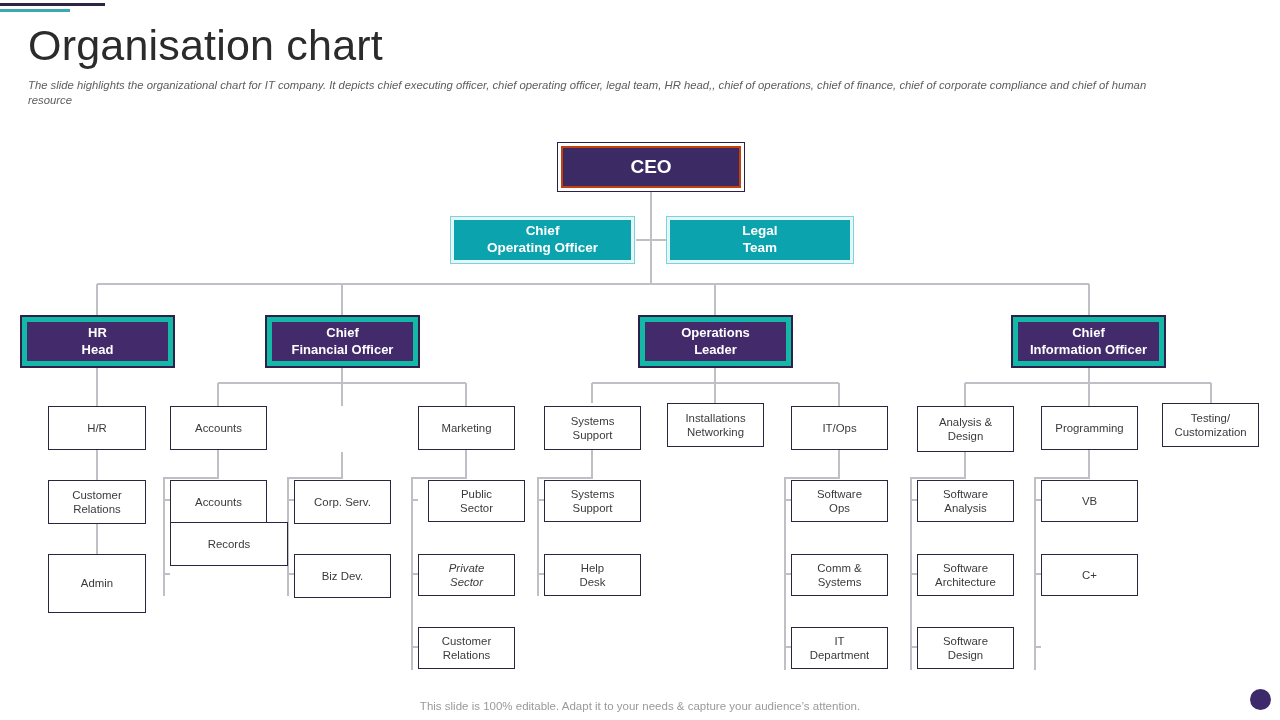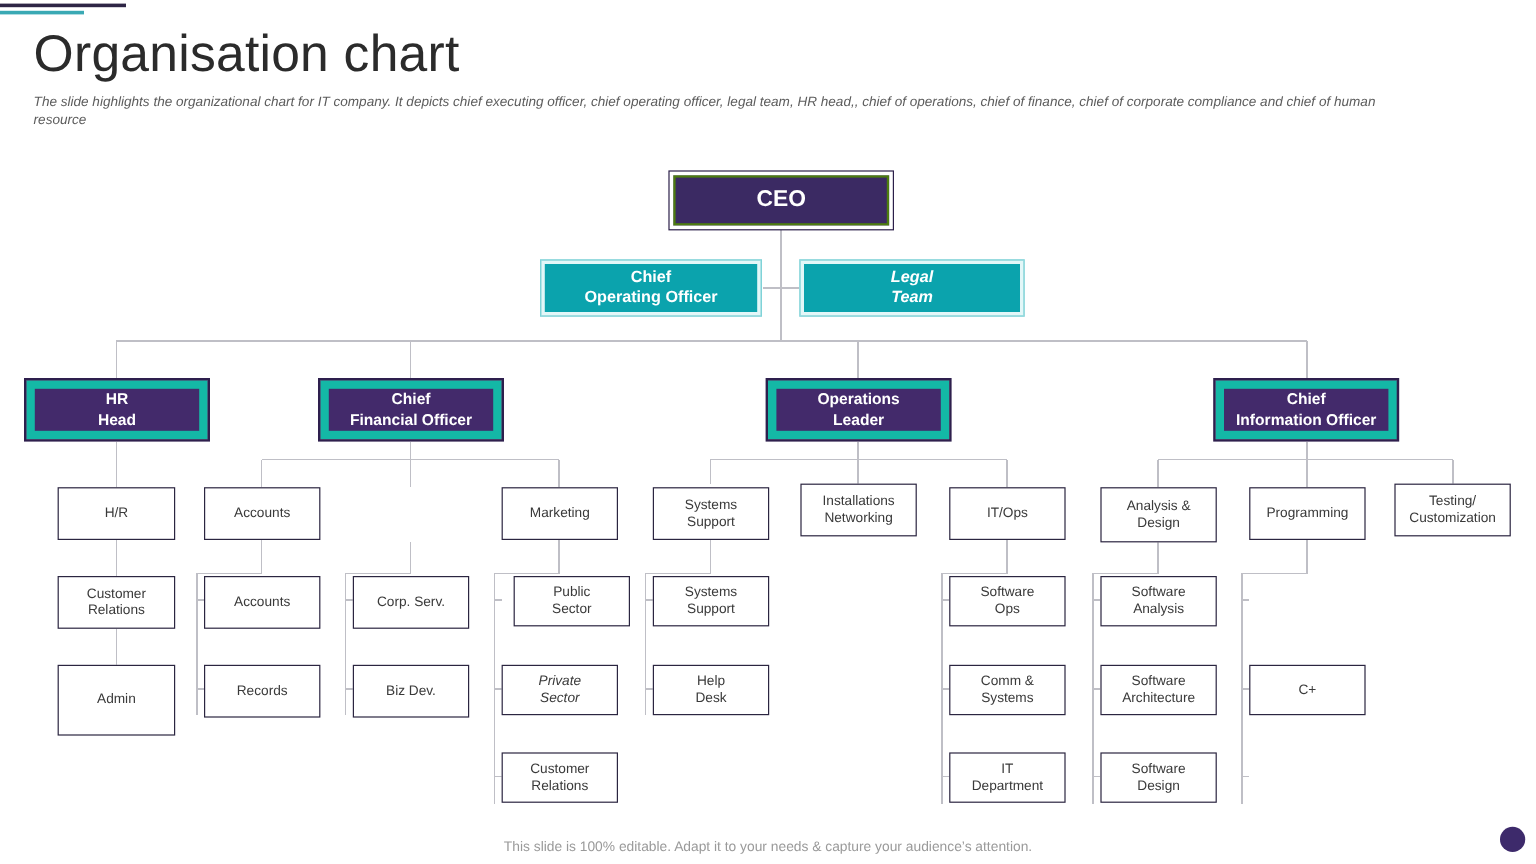--- a/index.html
+++ b/index.html
@@ -66,42 +66,42 @@
     align-items: center;
     justify-content: center;
     text-align: center;
     line-height: 1.25;
     white-space: pre-line;
   }
 
   
   .node.ceo {
     background: #3b2a63;
-    border: 2px solid #4d7c0f;
+    border: 2px solid #c2410c;
     outline: 3px solid #ffffff;
     color: #ffffff;
     font-size: 19px;
     font-weight: bold;
     box-shadow: 0 0 0 4px #2b1f49;
   }
 
   
   .node.teal {
     background: #0ba3ad;
     border: 3px solid #e3f7f8;
     outline: 1px solid #7fd3d8;
     color: #ffffff;
     font-size: 13.5px;
     font-weight: bold;
   }
 
   
   .node.dept {
     background: #432a6b;
-    border: 7px solid #14b8a6;
+    border: 5px solid #14b8a6;
     outline: 2px solid #2e1f4d;
     color: #ffffff;
     font-size: 13px;
     font-weight: bold;
   }
 
   
   .node.leaf {
     background: #ffffff;
     border: 1.4px solid #2b2540;
@@ -203,40 +203,40 @@
       <path d="M1035 500 L1041 500"></path>
       <path d="M1035 574 L1041 574"></path>
       <path d="M1035 647 L1041 647"></path>
     </g>
   </svg>
 
   <div class="node ceo" style="left:561px; top:146px; width:180px; height:42px;">CEO</div>
 
   <div class="node teal" style="left:451px; top:217px; width:183px; height:46px;">Chief
 Operating Officer</div>
-  <div class="node teal" style="left:667px; top:217px; width:186px; height:46px;font-style:italic;">Legal
+  <div class="node teal" style="left:667px; top:217px; width:186px; height:46px;">Legal
 Team</div>
 
   <div class="node dept" style="left:22px; top:317px; width:151px; height:49px;">HR
 Head</div>
   <div class="node dept" style="left:267px; top:317px; width:151px; height:49px;">Chief
 Financial Officer</div>
   <div class="node dept" style="left:640px; top:317px; width:151px; height:49px;">Operations
 Leader</div>
   <div class="node dept" style="left:1013px; top:317px; width:151px; height:49px;">Chief
 Information Officer</div>
 
   <div class="node leaf" style="left:48px; top:406px; width:98px; height:44px;">H/R</div>
   <div class="node leaf" style="left:48px; top:480px; width:98px; height:44px;">Customer
 Relations</div>
   <div class="node leaf" style="left:48px; top:554px; width:98px; height:59px;">Admin</div>
 
   <div class="node leaf" style="left:170px; top:406px; width:97px; height:44px;">Accounts</div>
   <div class="node leaf" style="left:170px; top:480px; width:97px; height:44px;">Accounts</div>
-  <div class="node leaf" style="left:170px; top:554px; width:97px; height:44px;">Records</div>
+  <div class="node leaf" style="left:170px; top:522px; width:118px; height:44px;">Records</div>
 
   <div class="node leaf" style="left:294px; top:480px; width:97px; height:44px;">Corp. Serv.</div>
   <div class="node leaf" style="left:294px; top:554px; width:97px; height:44px;">Biz Dev.</div>
 
   <div class="node leaf" style="left:418px; top:406px; width:97px; height:44px;">Marketing</div>
   <div class="node leaf" style="left:428px; top:480px; width:97px; height:42px;">Public
 Sector</div>
   <div class="node leaf" style="left:418px; top:554px; width:97px; height:42px;font-style:italic;">Private
 Sector</div>
   <div class="node leaf" style="left:418px; top:627px; width:97px; height:42px;">Customer
@@ -263,20 +263,21 @@
   <div class="node leaf" style="left:917px; top:406px; width:97px; height:46px;">Analysis &amp;
 Design</div>
   <div class="node leaf" style="left:917px; top:480px; width:97px; height:42px;">Software
 Analysis</div>
   <div class="node leaf" style="left:917px; top:554px; width:97px; height:42px;">Software
 Architecture</div>
   <div class="node leaf" style="left:917px; top:627px; width:97px; height:42px;">Software
 Design</div>
 
   <div class="node leaf" style="left:1041px; top:406px; width:97px; height:44px;">Programming</div>
+  <div class="node leaf" style="left:1041px; top:480px; width:97px; height:42px;">VB</div>
   <div class="node leaf" style="left:1041px; top:554px; width:97px; height:42px;">C+</div>
 
   <div class="node leaf" style="left:1162px; top:403px; width:97px; height:44px;">Testing/
 Customization</div>
 
 </div>
 
 <div class="footer-note">This slide is 100% editable. Adapt it to your needs &amp; capture your audience’s attention.</div>
 <div class="corner-dot"></div>
 

